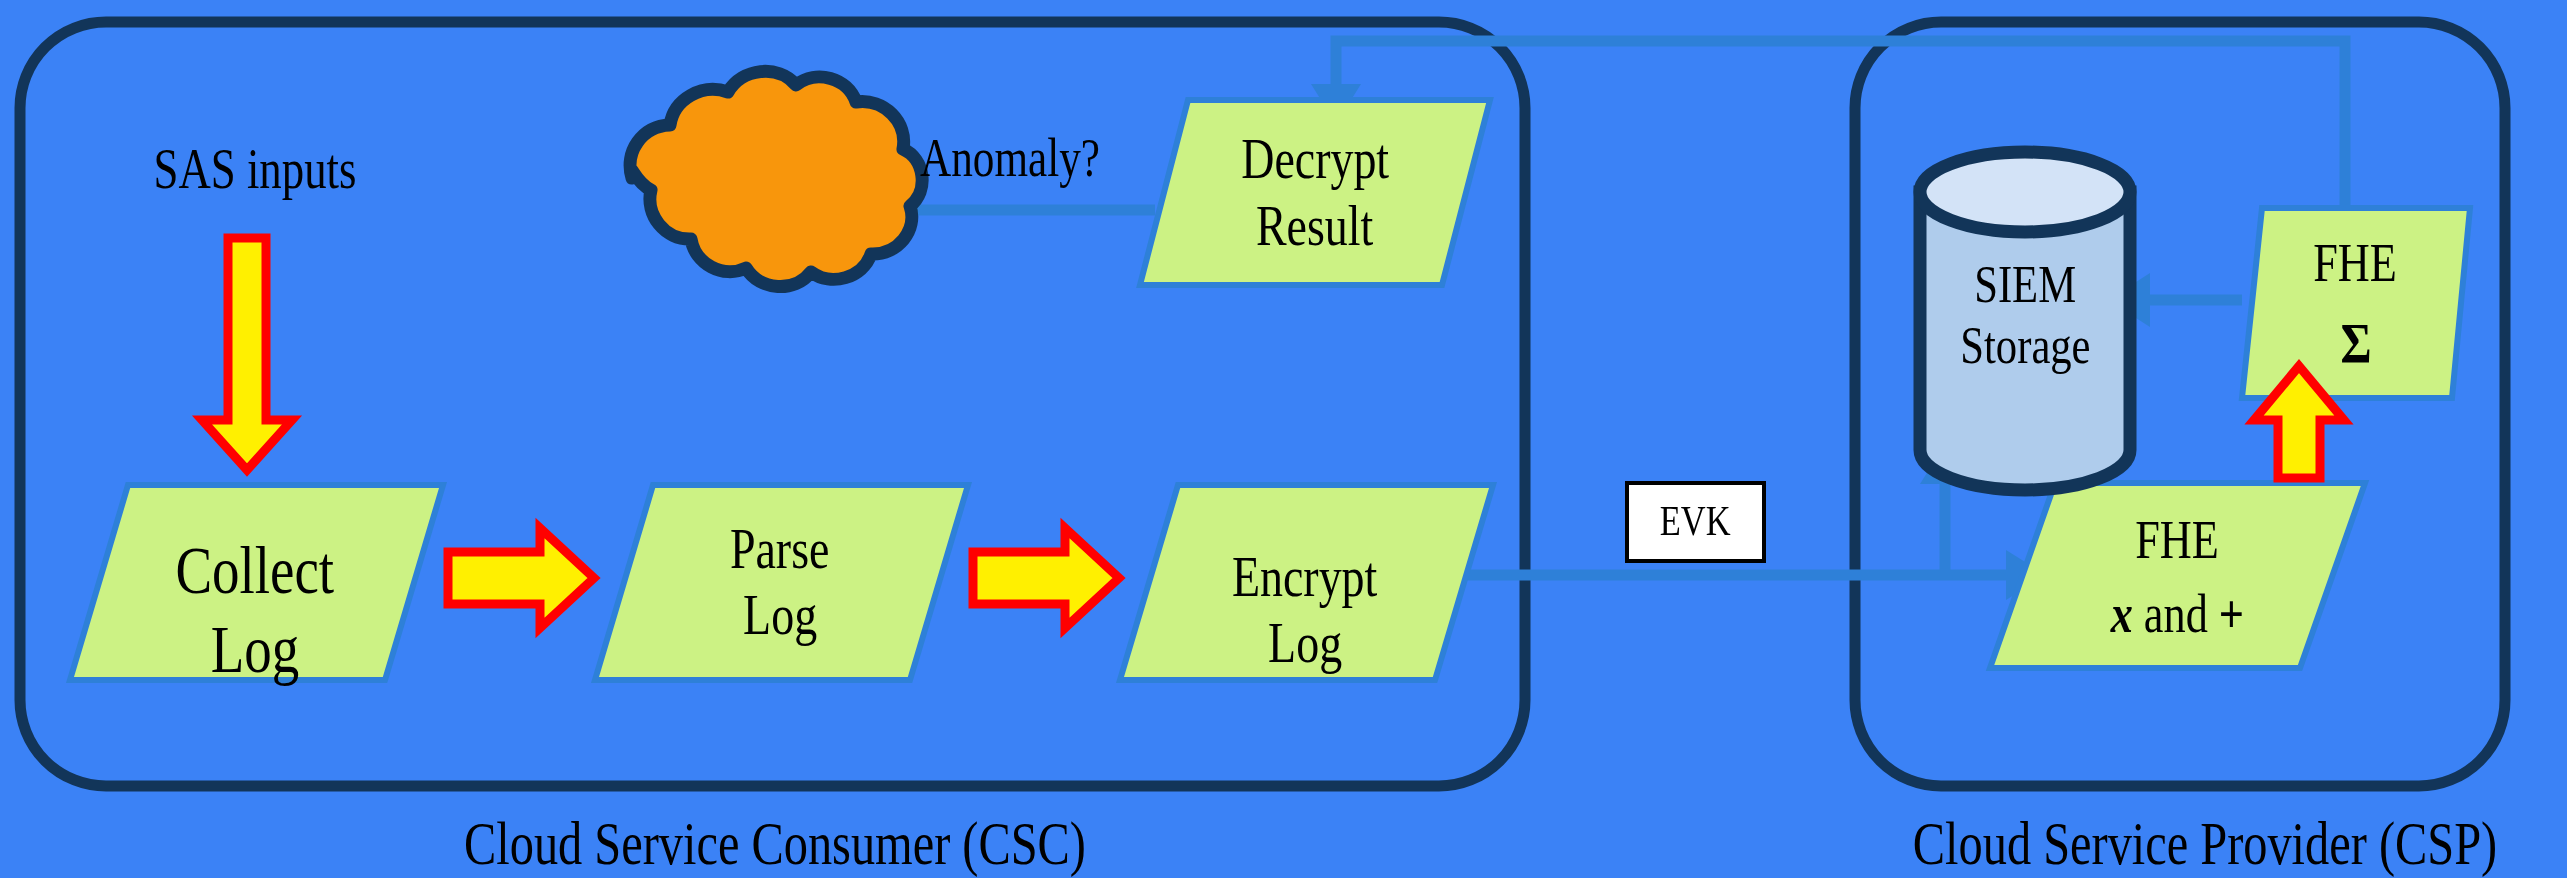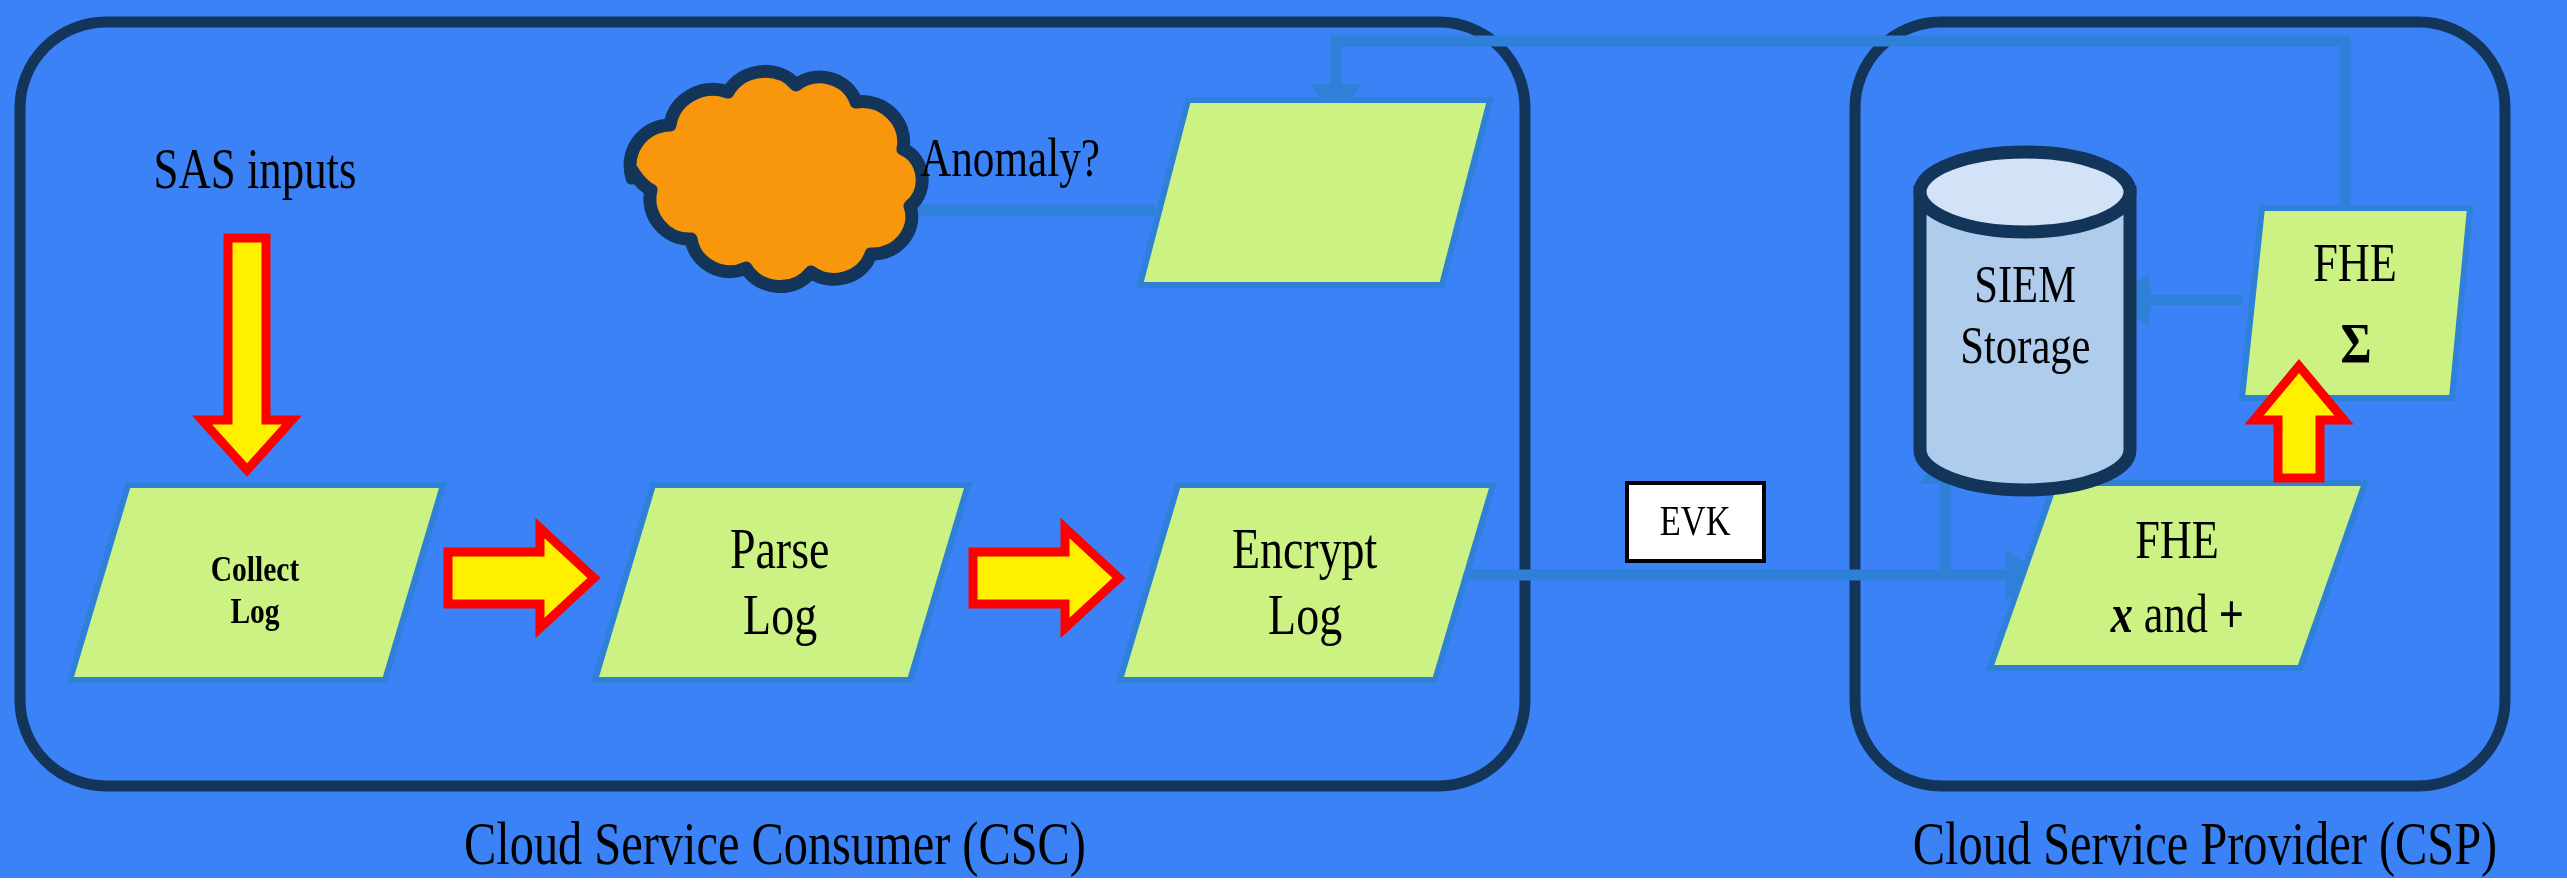--- a/index.html
+++ b/index.html
@@ -121,32 +121,36 @@
     <ellipse cx="2025" cy="192" rx="105" ry="40" fill="#D3E3F7" stroke="#123559" stroke-width="13"></ellipse>
 
     <rect x="1627" y="483" width="137" height="78" fill="#FFFFFF" stroke="#000000" stroke-width="4"></rect>
   </svg>
 
   <div class="lbl" style="left:120px; top:138px; width:270px; font-size:56px;">SAS inputs</div>
 
 
   <div class="lbl" style="left:860px; top:128px; width:300px; font-size:54px;">Anomaly?</div>
 
+  <div class="shapetext" style="left:1165px; top:105px; width:300px; height:175px; font-size:56px;">
+    <span>Decrypt</span>
+    <span>Result</span>
+  </div>
 
-  <div class="shapetext" style="left:105px; top:500px; width:300px; height:180px; font-size:36px;font-weight:bold;">
+  <div class="shapetext" style="left:105px; top:520px; width:300px; height:180px; font-size:67px;">
     <span>Collect</span>
     <span>Log</span>
   </div>
 
   <div class="shapetext" style="left:630px; top:492px; width:300px; height:180px; font-size:56px;text-align:center;">
     <span>Parse</span>
     <span>Log</span>
   </div>
 
-  <div class="shapetext" style="left:1155px; top:492px; width:300px; height:180px; font-size:56px;align-items:center;">
+  <div class="shapetext" style="left:1155px; top:520px; width:300px; height:180px; font-size:56px;align-items:center;">
     <span>Encrypt</span>
     <span>Log</span>
   </div>
 
   <div class="shapetext" style="left:1627px; top:483px; width:137px; height:78px; font-size:42px;">
     <span>EVK</span>
   </div>
 
   <div class="shapetext" style="left:1915px; top:230px; width:220px; height:170px; font-size:52px;">
     <span>SIEM</span>

